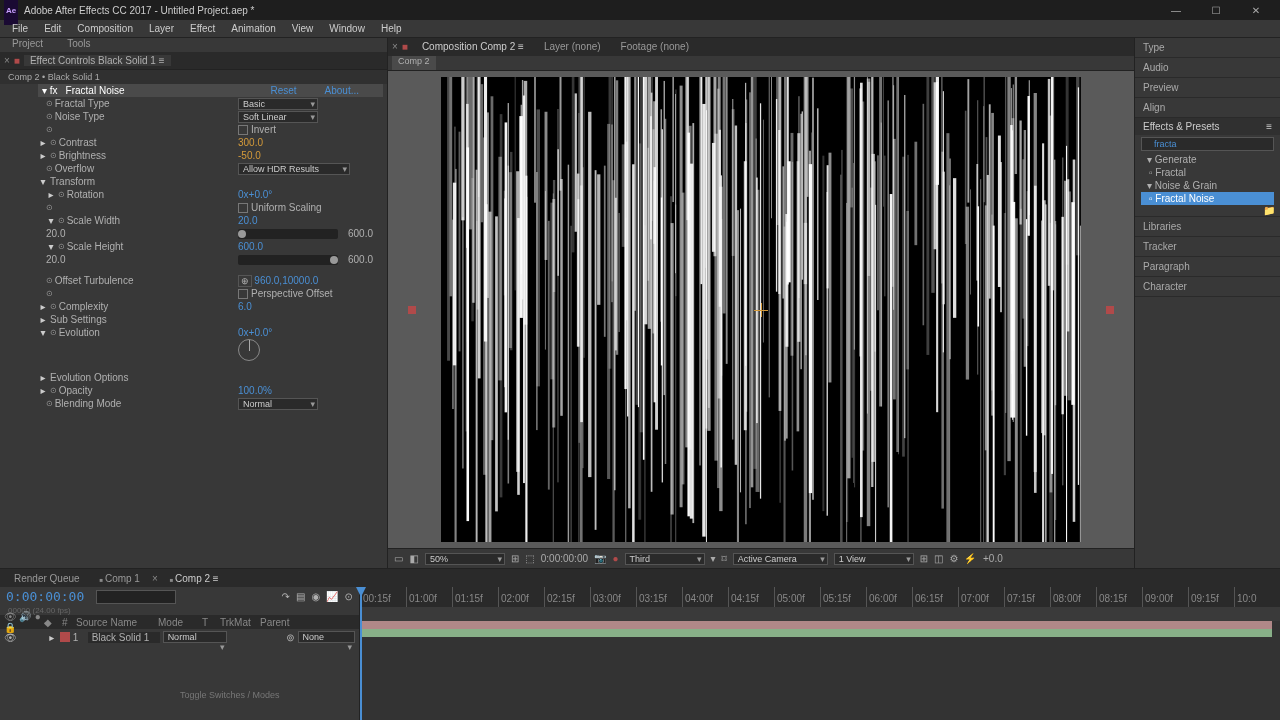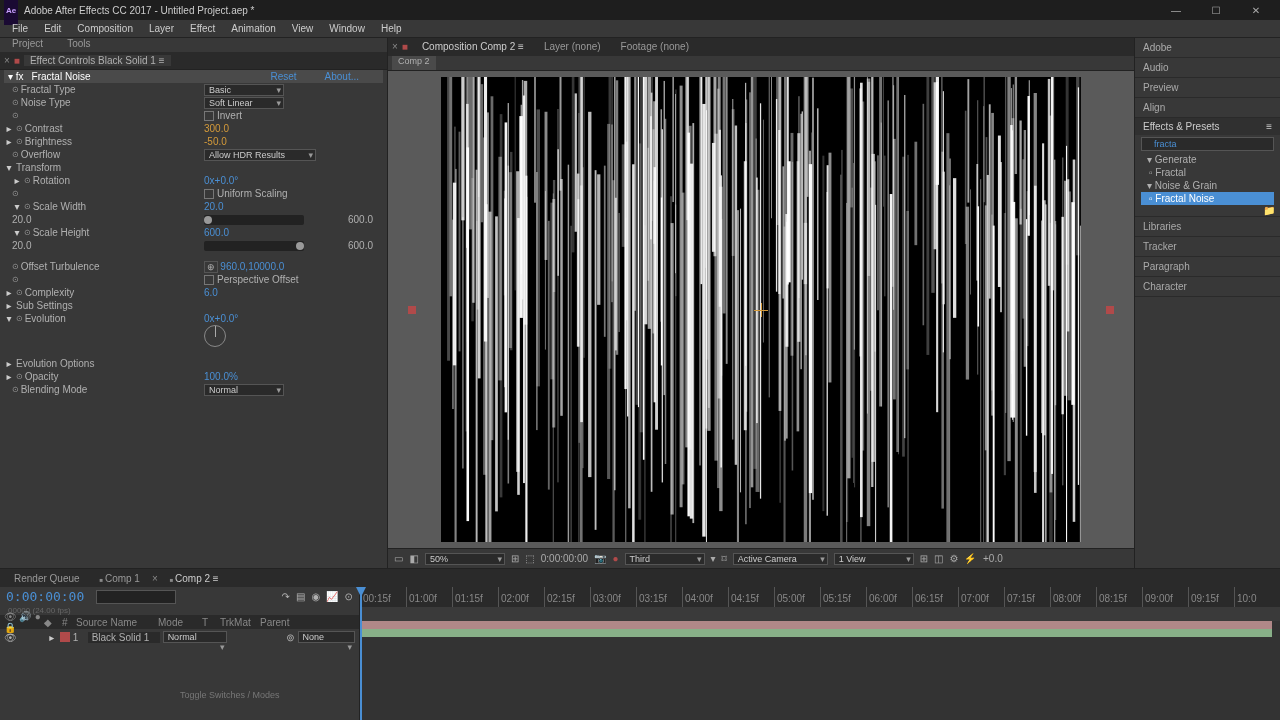--- a/index.html
+++ b/index.html
@@ -11,21 +11,21 @@
 .menubar { height:18px; background:#383838; display:flex; align-items:center; padding:0 4px; border-bottom:1px solid #222; }
 .menu-item { padding:0 8px; color:#ccc; cursor:default; }
 .main-layout { display:flex; height:530px; }
 .left-col { width:388px; display:flex; flex-direction:column; border-right:1px solid #222;justify-content:space-between; }
 .left-tabs { display:flex; height:14px; font-size:9px; padding-left:8px; gap:16px; }
 .left-tabs .tab { padding:0 4px; color:#999; }
 .effect-panel-header { display:flex; height:18px; background:#2a2a2a; align-items:center; padding:0 4px; border-bottom:1px solid #222; }
 .panel-tab { padding:0 6px; font-size:10px; }
 .panel-tab.active { background:#383838; }
 .effect-breadcrumb { font-size:9px; padding:2px 8px; color:#aaa; background:#303030; }
-.effect-params { flex:1; overflow:auto; font-size:10px; padding:0 4px; }
+.effect-params { flex:1; overflow:auto; font-size:10px; padding:0 4px;margin-left:34px; }
 .param-row { display:flex; align-items:center; min-height:13px; }
 .param-label { width:200px; display:flex; align-items:center; gap:2px; }
 .param-val { color:#4a8fd4; }
 .param-val.orange { color:#d49a3a; }
 .disclosure { width:10px; text-align:center; color:#ccc; }
 .fx-header { background:#4a4a4a; color:#fff; padding:1px 4px; display:flex; align-items:center; gap:8px; }
 .fx-header .nm { flex:1; }
 .fx-links { color:#4a8fd4; margin-right:20px; }
 .dropdown { background:#2a2a2a; border:1px solid #555; padding:0 30px 0 4px; color:#ccc; min-width:80px; position:relative; display:inline-block; font-size:9px; }
 .dropdown::after { content:'▾'; position:absolute; right:2px; color:#999; }
@@ -114,20 +114,21 @@
       <span class="tab">Project</span>
       <span class="tab">Tools</span>
     </div>
     <div class="effect-panel-header">
       <span style="color:#888">×</span>
       <span style="color:#b04a4a;margin:0 4px">■</span>
       <span class="panel-tab active">
         <span>Effect Controls Black Solid 1</span> ≡
       </span>
     </div>
+    <div class="effect-breadcrumb">Comp 2 • Black Solid 1</div>
     <div class="effect-params">
       <div class="fx-header">
         <span>▾ fx</span>
           <span class="nm">Fractal Noise</span>
         <span class="fx-links">Reset</span>
         <span class="fx-links">About...</span>
       </div>
       <div class="param-row">
           <div class="param-label ind">
             <span class="stopwatch">⊙</span>
@@ -649,21 +650,21 @@
       <span class="dropdown">1 View</span>
       <span>⊞</span>
       <span>◫</span>
       <span>⚙</span>
       <span>⚡</span>
       <span>+0.0</span>
     </div>
   </div>
 
   <div class="right-col">
-    <div class="r-item">Adobe</div>
+    <div class="r-item">Type</div>
     <div class="r-item">Audio</div>
     <div class="r-item">Preview</div>
     <div class="r-item">Align</div>
     <div class="r-panel">
         <span>Effects &amp; Presets</span>
         <span>≡</span>
       </div>
     <div class="r-search"><input value="fracta" style=""></div>
     <div class="r-tree">
       <div class="r-tree-row">▾ <span>Generate</span></div>

